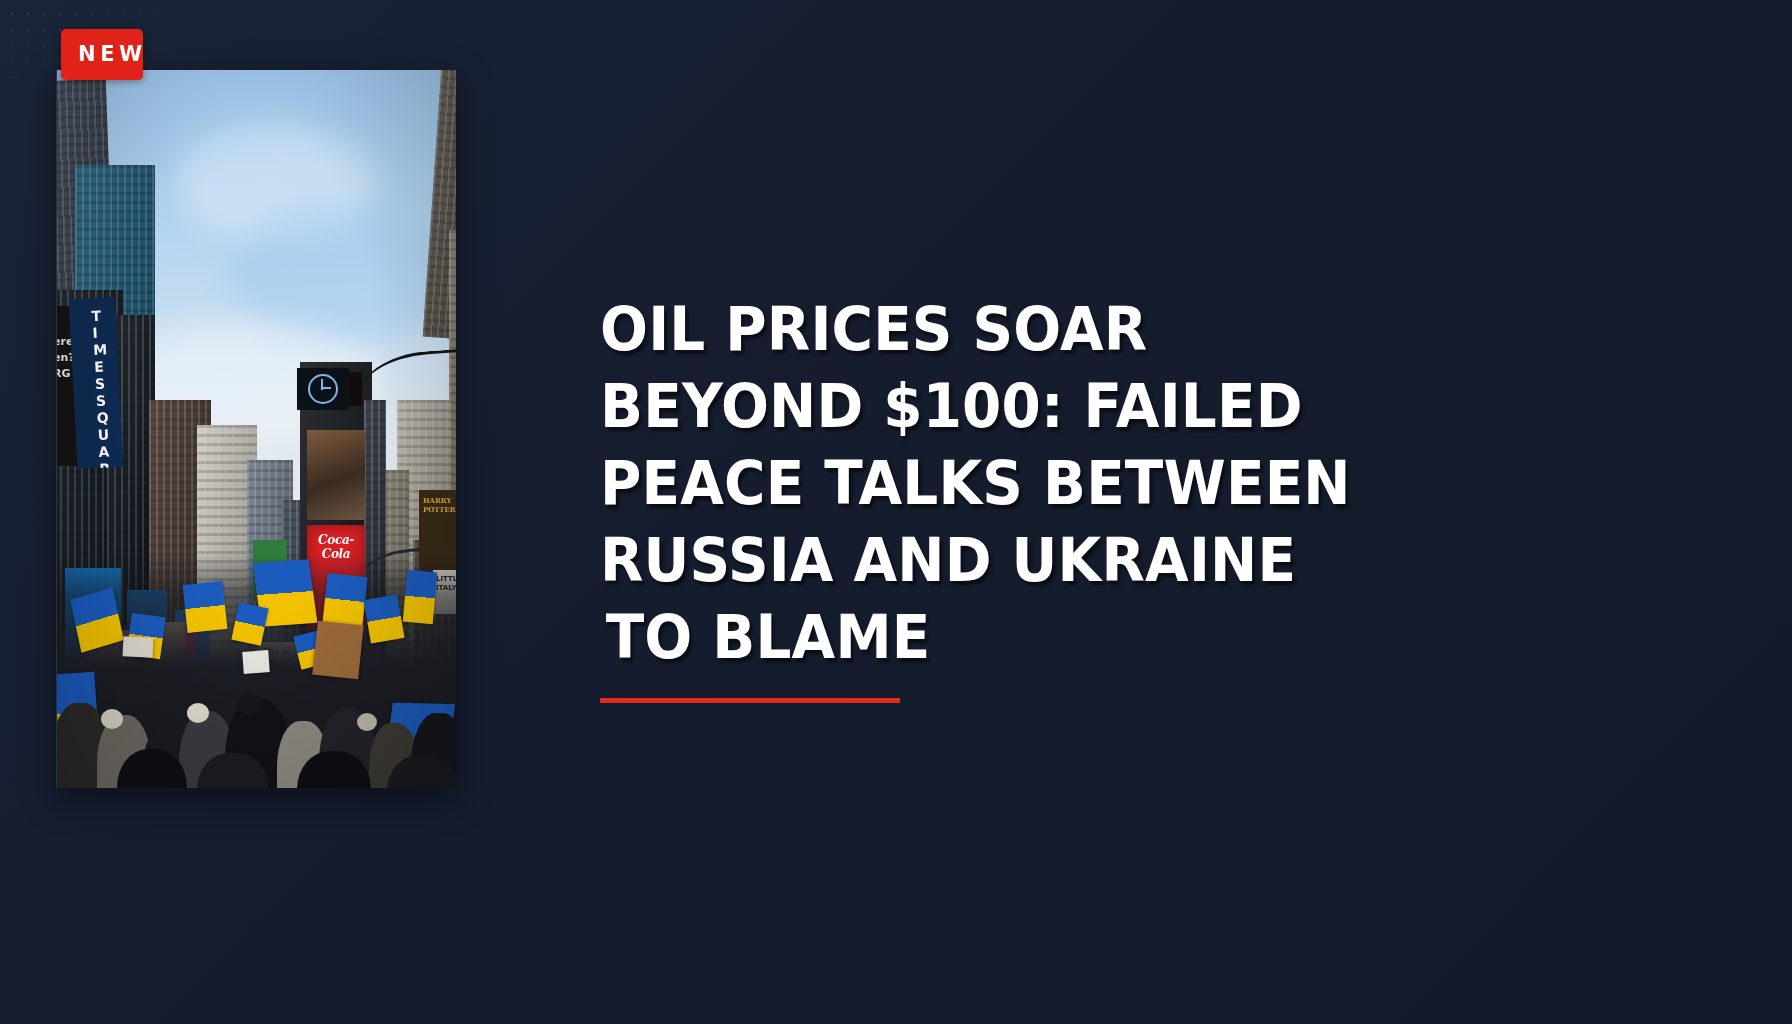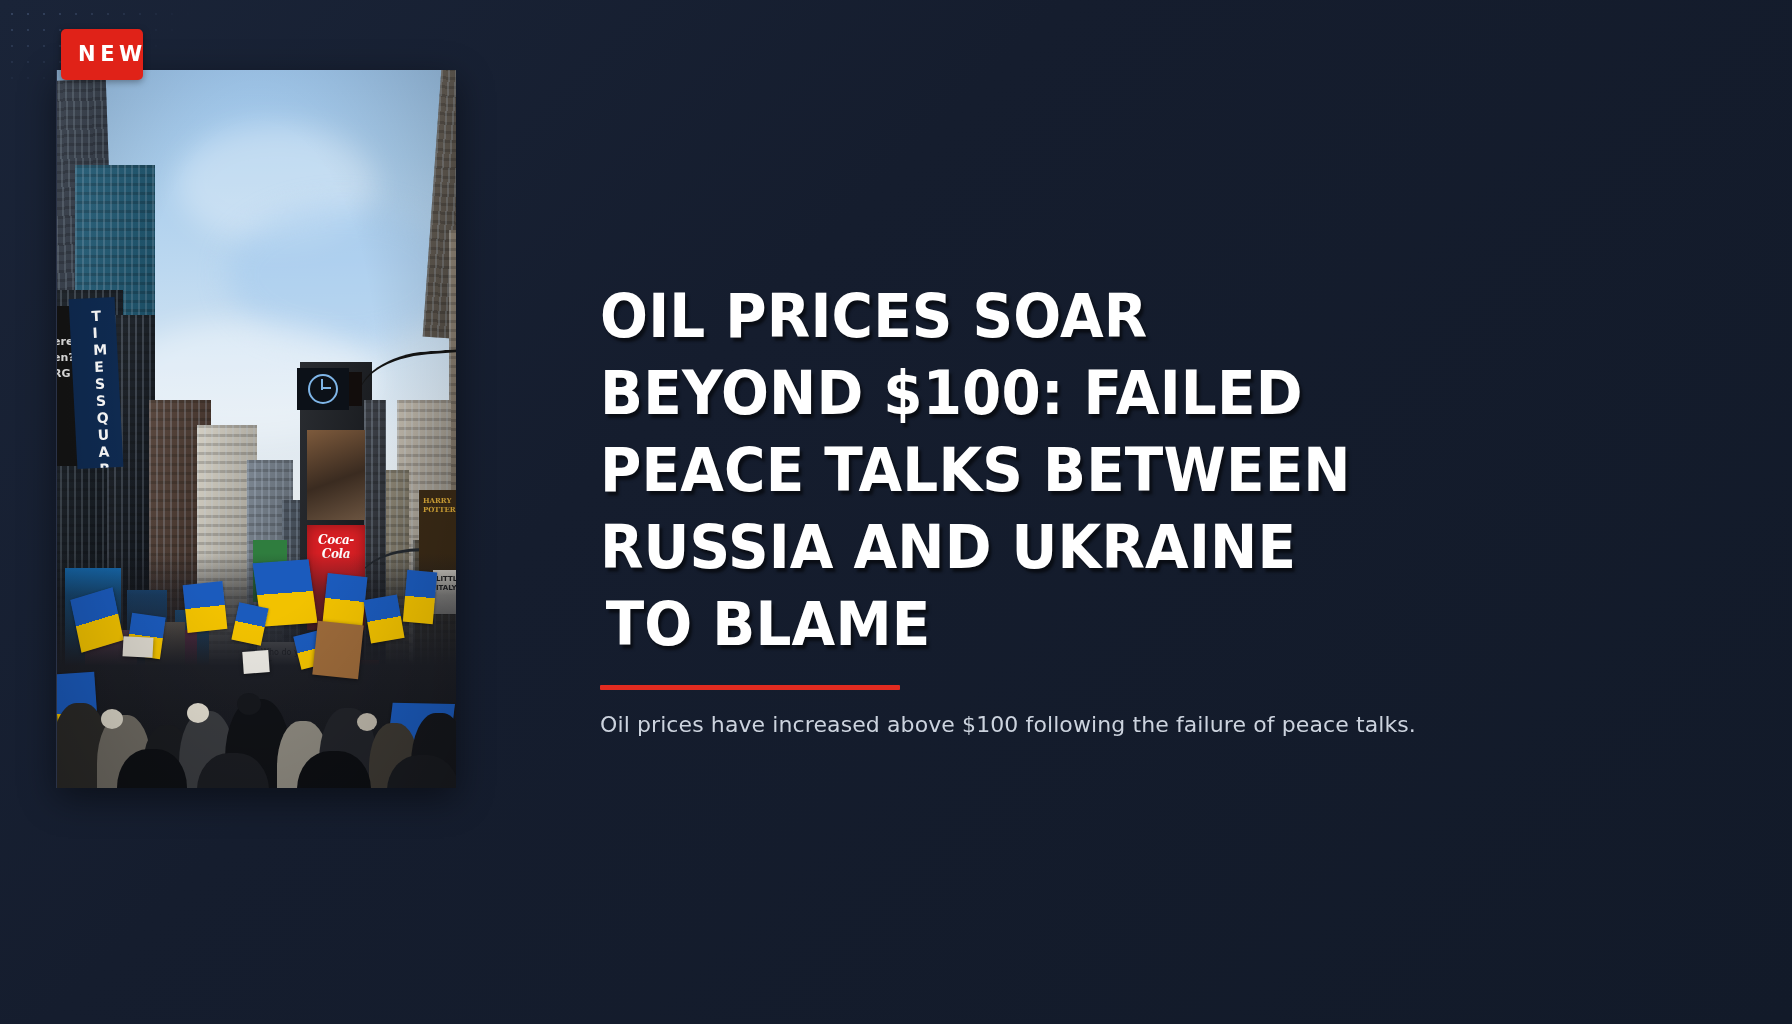--- a/index.html
+++ b/index.html
@@ -317,21 +317,21 @@
   .photo-vignette {
     position:absolute; inset:0;
     background: radial-gradient(ellipse at 50% 42%, rgba(0,0,0,0) 42%, rgba(0,0,0,0.22) 100%);
     pointer-events:none;
   }
 
   
   .content {
     position: absolute;
     left: 600px;
-    top: 3px;
+    top: 16px;
     width: 1100px;
     height: 972px;
   }
 
   .headline {
     position: absolute;
     left: 0px;
     top: 275px;
     width: 880px;
     margin: 0;
@@ -519,16 +519,15 @@
 
   <div class="content">
     <h1 class="headline">
         <span style="display: block; white-space: nowrap;">OIL PRICES SOAR</span>
         <span style="display: block; white-space: nowrap;">BEYOND $100: FAILED</span>
         <span style="display: block; white-space: nowrap;">PEACE TALKS BETWEEN</span>
         <span style="display: block; white-space: nowrap;">RUSSIA AND UKRAINE</span>
         <span style="display: block; white-space: nowrap; padding-left: 6px;">TO BLAME</span>
       </h1>
     <div class="divider"></div>
-    <p class="subtitle">Oil prices have increased above $100 following the failure of peace talks.</p>
   </div>
 
 </div>
 
 </body></html>

